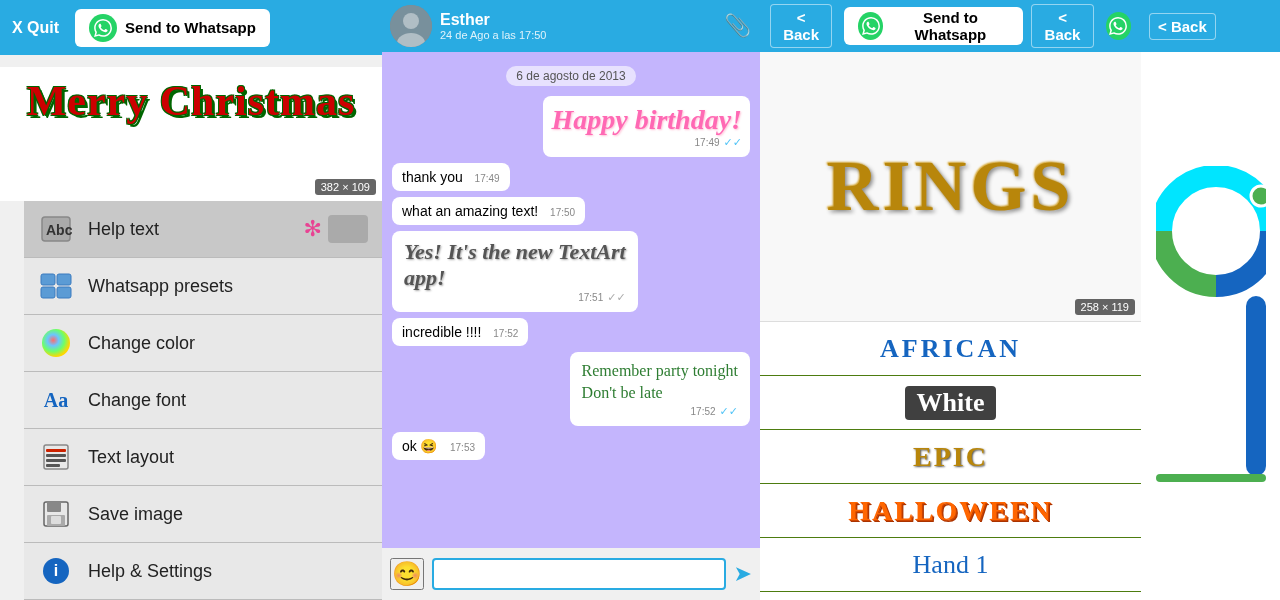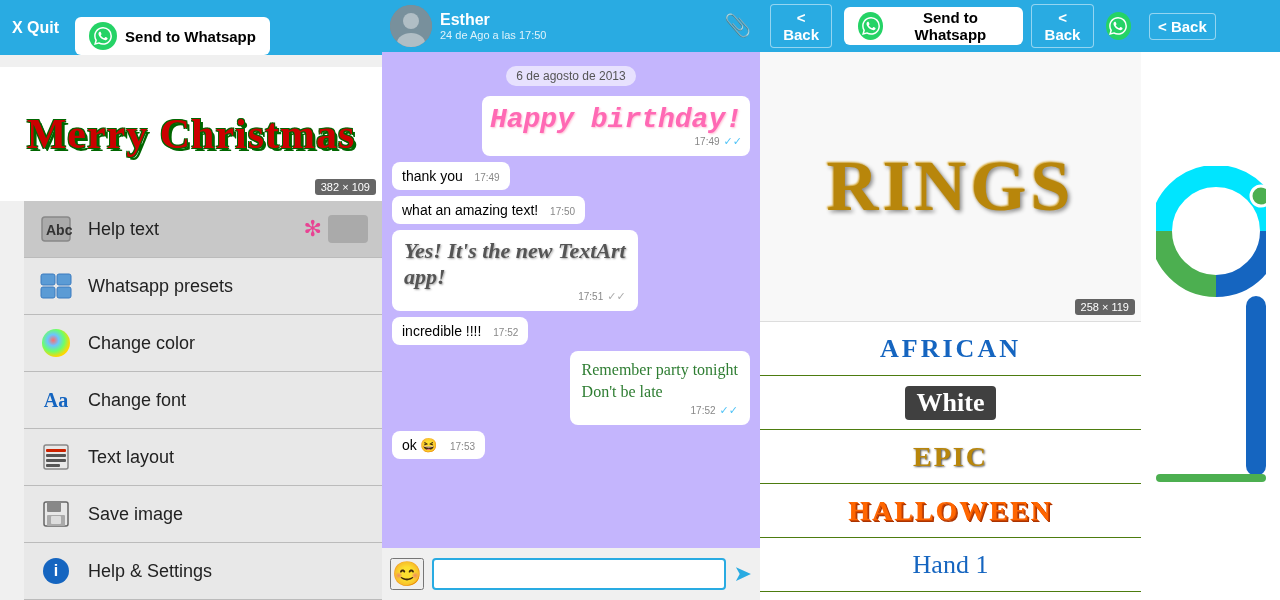--- a/index.html
+++ b/index.html
@@ -12,21 +12,21 @@
       display: flex;
       flex-direction: column;
       background: #f0f0f0;
       flex-shrink: 0;
     }
 
     .header-bar {
       height: 55px;
       background: #29abe2;
       display: flex;
-      align-items: flex-end;
+      align-items: center;
       flex-shrink: 0;
     }
 
     .btn-quit {
       background: #29abe2;
       color: white;
       border: none;
       font-size: 16px;
       font-weight: bold;
       padding: 0 12px;
@@ -58,21 +58,21 @@
       align-items: center;
       justify-content: center;
       color: white;
       font-size: 18px;
     }
 
     .preview-area {
       flex: 1;
       background: white;
       display: flex;
-      align-items: center;
+      align-items: flex-start;
       justify-content: center;
       position: relative;
       min-height: 0;
       margin-top: 12px;
     }
 
     .merry-christmas-text {
       font-family: 'Georgia', serif;
       font-size: 42px;
       font-weight: bold;
@@ -221,21 +221,21 @@
       background: white;
       border-radius: 8px;
       align-self: flex-end;
       padding: 8px;
       display: flex;
       flex-direction: column;
       align-items: flex-end;
     }
 
     .happy-birthday-text {
-      font-family: Liberation Mono, monospace;
+      font-family: Liberation Serif, serif;
       font-size: 28px;
       color: #ff69b4;
       font-style: italic;
       font-weight: bold;
       text-shadow: 1px 1px 2px rgba(255,100,150,0.4);
     }
 
     .remember-bubble {
       background: white;
       border-radius: 8px;

